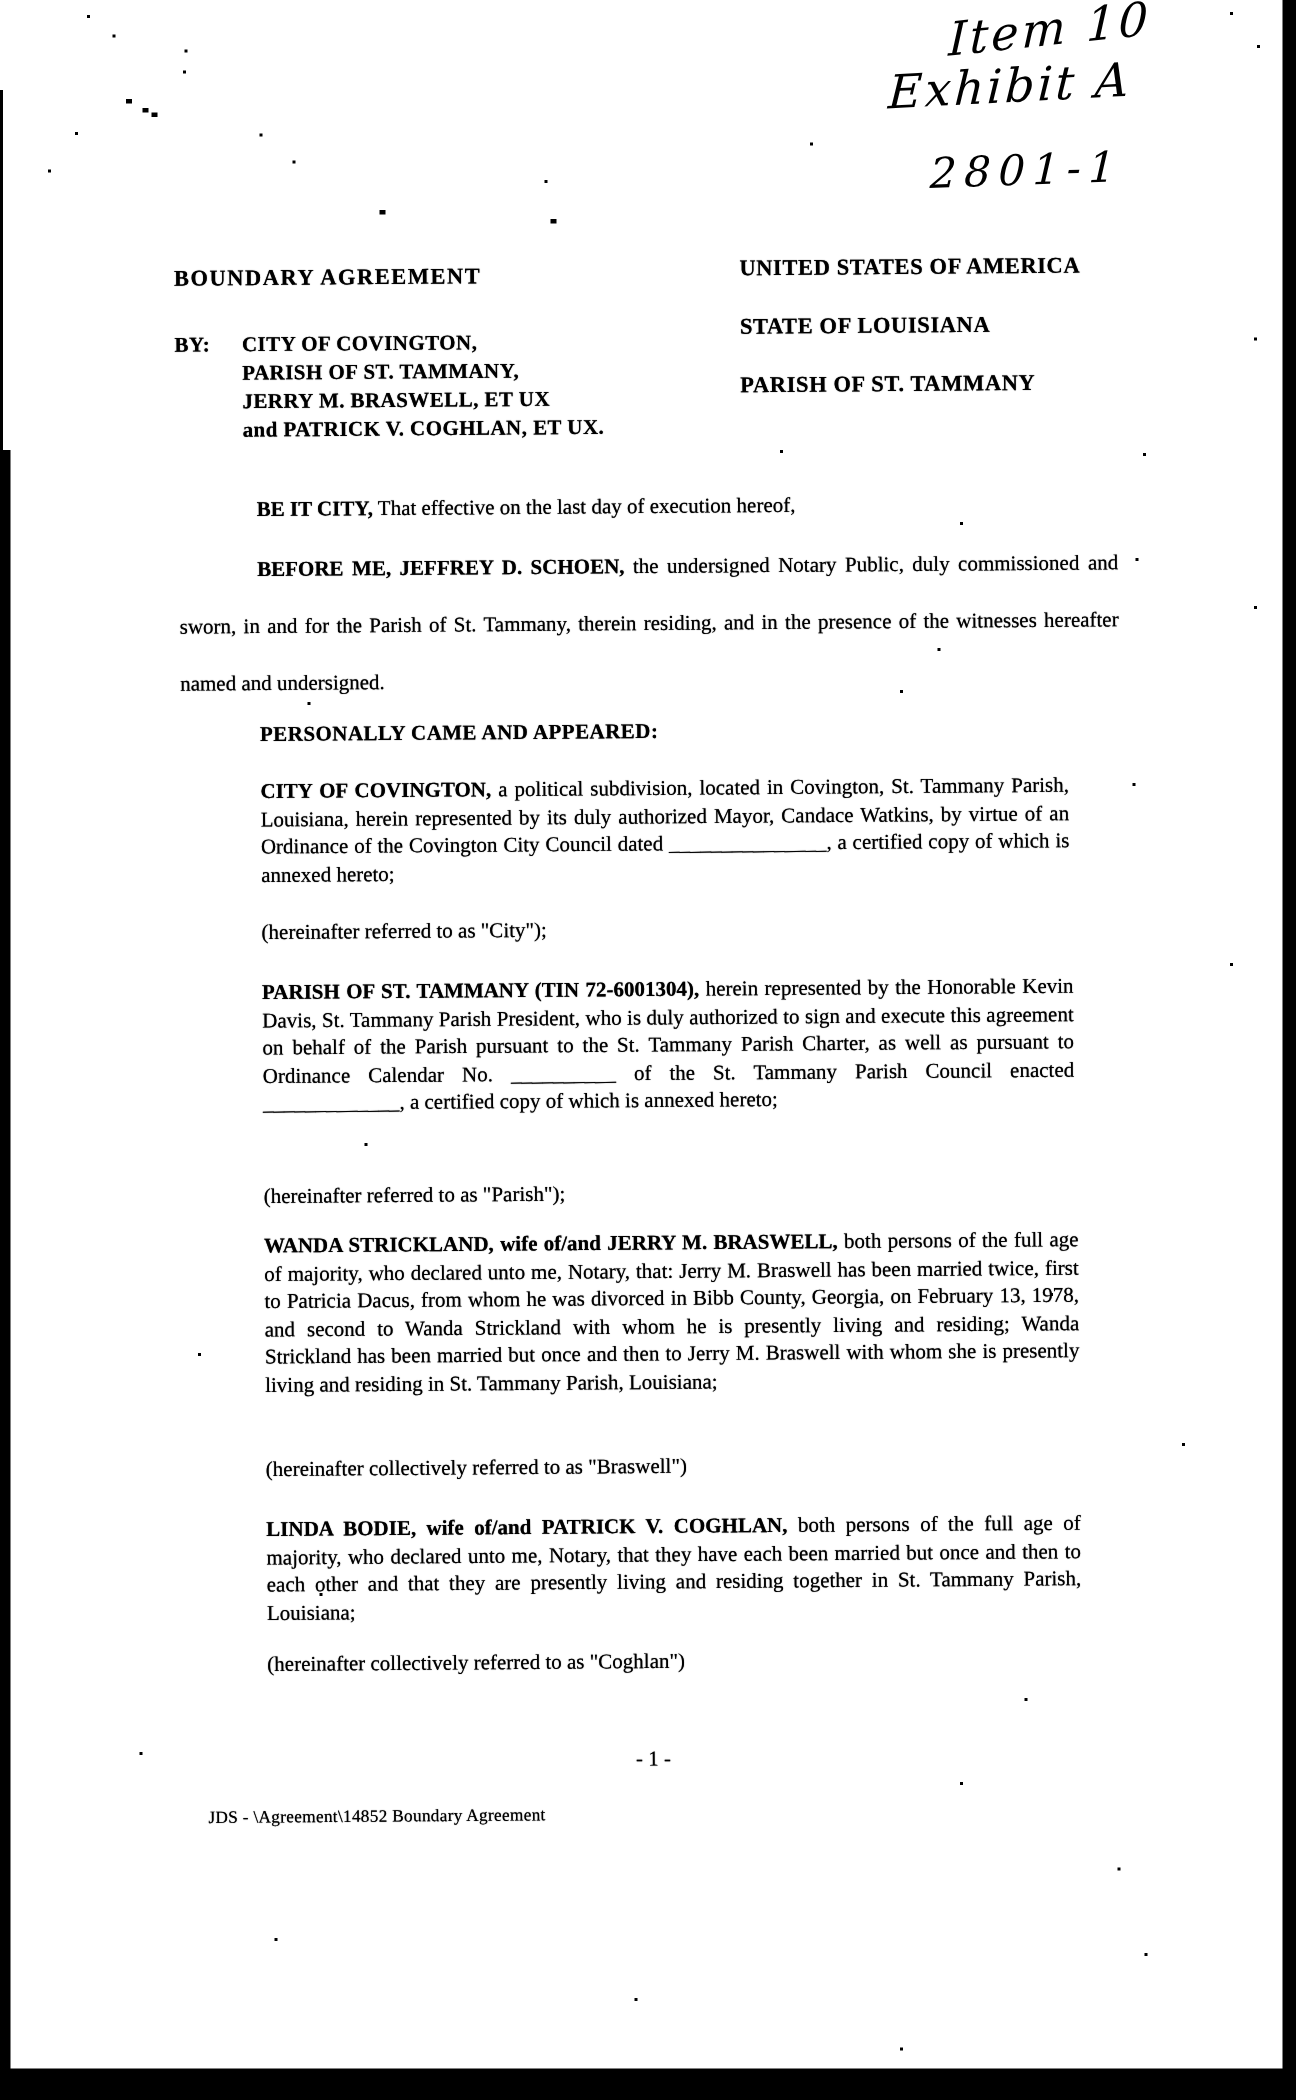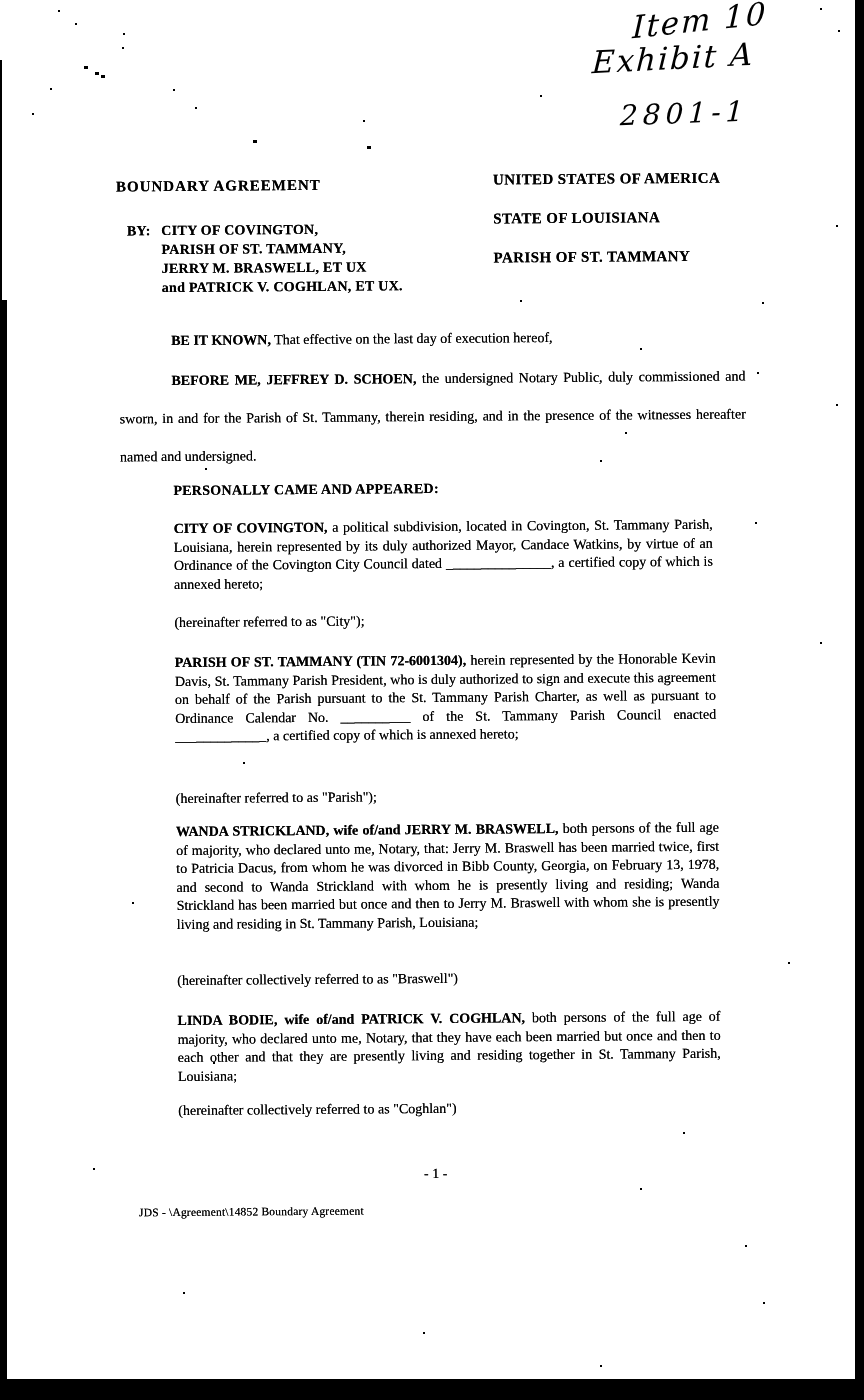--- a/index.html
+++ b/index.html
@@ -41,21 +41,21 @@
   .hw-exhibit{left:592px;top:40px;font-size:31px;transform:rotate(-3deg) skewX(-6deg);}
   .hw-number{left:620px;top:97px;font-size:28px;letter-spacing:5px;transform:rotate(-2deg) skewX(-4deg);}
   
   .content{position:absolute;left:0;top:0;width:864px;height:1400px;transform:rotate(-0.45deg);}
   .blk{position:absolute;text-shadow:0 0 0.6px rgba(0,0,0,0.85);}
   .hbold{font-weight:bold;font-size:15px;letter-spacing:0.4px;white-space:nowrap;}
   .title{letter-spacing:1px;}
   .jur-line{margin:0 0 22px 0;}
   .jur-line3{margin:0;}
   .by-row{display:flex;font-weight:bold;font-size:14px;letter-spacing:0.3px;line-height:19px;}
-  .by-label{width:45px;text-align:center;}
+  .by-label{width:45px;}
   .body-txt{font-size:14px;}
   .para{ text-align:justify;}
   .indent{text-indent:52px;}
   .dbl{line-height:38px;}
   .sgl{line-height:18.5px;}
   .lead{font-weight:bold;}
   .pagenum{left:0;top:1166px;width:864px;text-align:center;font-size:14px;}
   .docref{left:135px;top:1204px;font-size:11.5px;letter-spacing:0.2px;}
 </style>
 </head>
@@ -89,21 +89,21 @@
       </div>
     </div>
 
     <div class="blk hbold" style="left:497px;top:172px;">
       <div class="jur-line">UNITED STATES OF AMERICA</div>
       <div class="jur-line">STATE OF LOUISIANA</div>
       <div class="jur-line3">PARISH OF ST. TAMMANY</div>
     </div>
 
     <div class="blk body-txt indent" style="left:122px;top:331px;width:630px;">
-      <b class="lead">BE IT KNOWN,</b><span> That effective on the last day of execution hereof,</span>
+      <b class="lead">BE IT CITY,</b><span> That effective on the last day of execution hereof,</span>
     </div>
 
     <div class="blk body-txt para dbl indent" style="left:122px;top:360px;width:626px;">
       <b class="lead">BEFORE ME, JEFFREY D. SCHOEN,</b><span> the undersigned Notary Public, duly commissioned and sworn, in and for the Parish of St. Tammany, therein residing, and in the presence of the witnesses hereafter named and undersigned.</span>
     </div>
 
     <div class="blk body-txt" style="left:175px;top:481px;font-weight:bold;letter-spacing:0.3px;">PERSONALLY CAME AND APPEARED:</div>
 
     <div class="blk body-txt para sgl" style="left:175px;top:518px;width:539px;">
       <b class="lead">CITY OF COVINGTON,</b><span> a political subdivision, located in Covington, St. Tammany Parish, Louisiana, herein represented by its duly authorized Mayor, Candace Watkins, by virtue of an Ordinance of the Covington City Council dated _______________, a certified copy of which is annexed hereto;</span>

